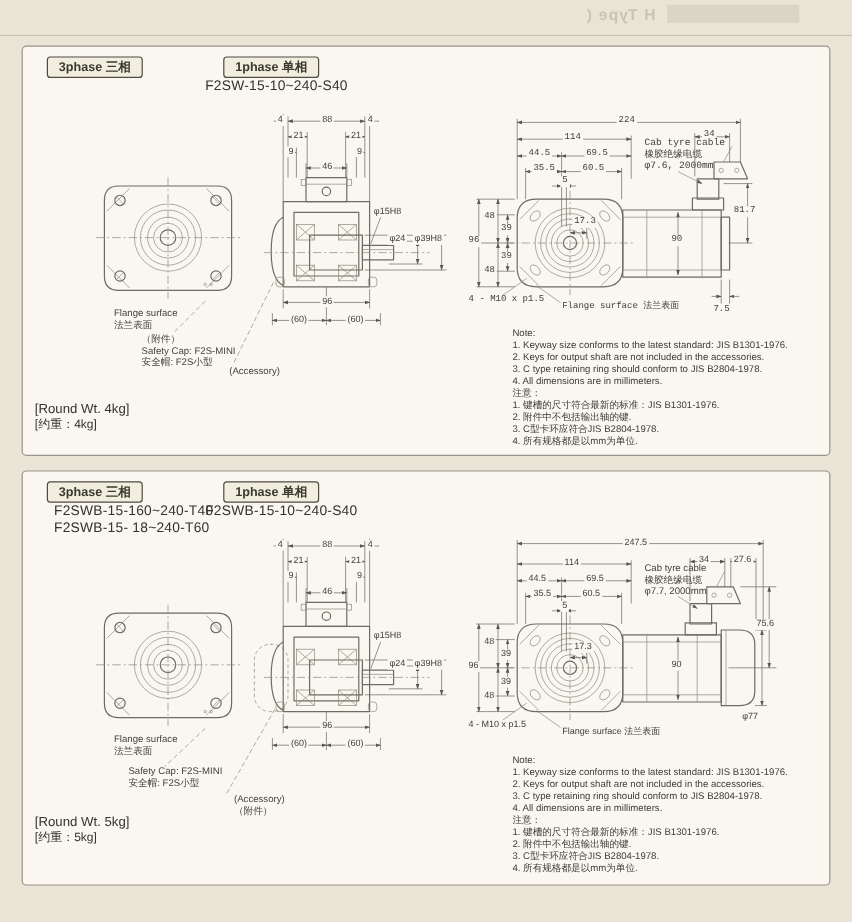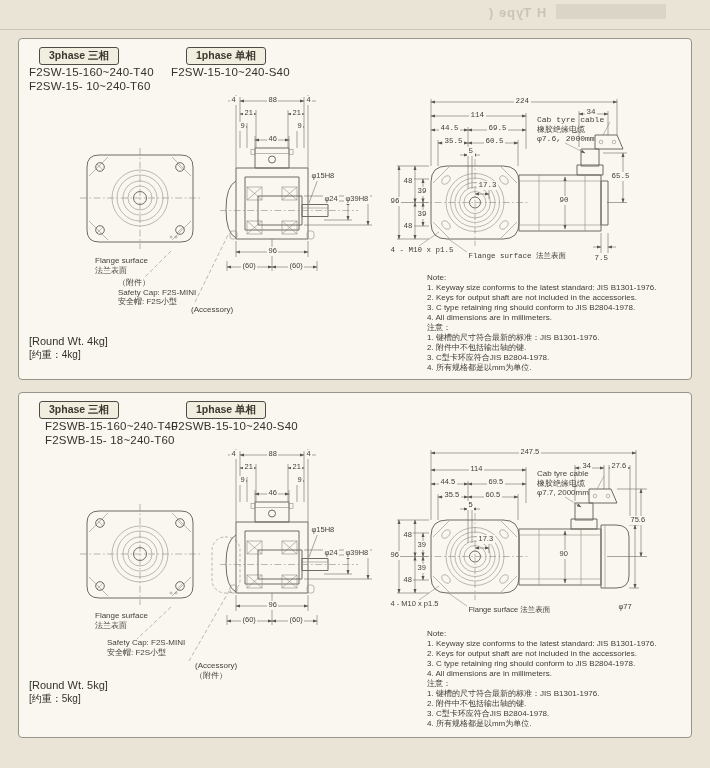--- a/index.html
+++ b/index.html
@@ -41,24 +41,20 @@
 </svg>
 
 <div class="page">
   <div class="topline"></div>
   <div class="ghost">H Type (</div>
   <div class="smudge"></div>
 
   <section class="panel" style="top:38px;height:340px;">
     <div class="badge" style="left:20px;top:8px;">3phase 三相</div>
     <div class="badge" style="left:167px;top:8px;">1phase 单相</div>
-    <div class="models" style="left:10px;top:27px;">
-      <div>F2SW-15-160~240-T40</div>
-      <div>F2SW-15- 10~240-T60</div>
-    </div>
     <div class="models" style="left:152px;top:27px;">F2SW-15-10~240-S40</div>
 
     <div class="box" style="left:64px;top:112px;width:120px;height:100px;">
       <svg width="115" height="98">
         <path class="s" fill="#f2efe5" d="M16,4 H98 Q110,4 110,16 V79 Q110,91 98,91 H16 Q4,91 4,79 V16 Q4,4 16,4 Z"></path>
         <path class="t" d="M6,25 L25,6 M89,6 L108,25 M6,70 L25,89 M89,89 L108,70"></path>
         <g class="s" fill="#faf8f1">
           <circle cx="17" cy="16" r="4.3"></circle>
             <circle cx="97" cy="16" r="4.3"></circle>
           <circle cx="17" cy="79" r="4.3"></circle>
@@ -213,21 +209,21 @@
       <i class="dim" style="left:54px;top:46px;">35.5</i>
       <i class="dim" style="left:95px;top:46px;">60.5</i>
       <i class="dim" style="left:78px;top:56px;">5</i>
       <i class="dim" style="left:13px;top:86px;">48</i>
       <i class="dim" style="left:27px;top:96px;">39</i>
       <i class="dim" style="left:0px;top:106px;">96</i>
       <i class="dim" style="left:27px;top:119px;">39</i>
       <i class="dim" style="left:13px;top:131px;">48</i>
       <i class="dim" style="left:88px;top:90px;">17.3</i>
       <i class="dim" style="left:169px;top:105px;">90</i>
-      <i class="dim" style="left:221px;top:81px;">65.5</i>
+      <i class="dim" style="left:221px;top:81px;">81.7</i>
       <i class="dim" style="left:204px;top:163px;">7.5</i>
       <i class="dim" style="left:0px;top:155px;">4 - M10 x p1.5</i>
       <i class="dim" style="left:78px;top:161px;">Flange surface 法兰表面</i>
       <div class="lbl" style="left:148px;top:24px;">
         <div>Cab tyre cable</div>
         <div>橡胶绝缘电缆</div>
         <div>φ7.6, 2000mm</div>
       </div>
     </div>
 
@@ -422,21 +418,21 @@
       <i class="dim" style="left:95px;top:46px;">60.5</i>
       <i class="dim" style="left:78px;top:56px;">5</i>
       <i class="dim" style="left:13px;top:86px;">48</i>
       <i class="dim" style="left:27px;top:96px;">39</i>
       <i class="dim" style="left:0px;top:106px;">96</i>
       <i class="dim" style="left:27px;top:119px;">39</i>
       <i class="dim" style="left:13px;top:131px;">48</i>
       <i class="dim" style="left:88px;top:90px;">17.3</i>
       <i class="dim" style="left:169px;top:105px;">90</i>
       <i class="dim" style="left:240px;top:71px;">75.6</i>
-      <i class="dim" style="left:228px;top:158px;">φ77</i>
+      <i class="dim" style="left:228px;top:148px;">φ77</i>
       <i class="dim" style="left:0px;top:155px;">4 - M10 x p1.5</i>
       <i class="dim" style="left:78px;top:161px;">Flange surface 法兰表面</i>
       <div class="lbl" style="left:148px;top:24px;">
         <div>Cab tyre cable</div>
         <div>橡胶绝缘电缆</div>
         <div>φ7.7, 2000mm</div>
       </div>
     </div>
 
     <div class="notes" style="left:408px;top:236px;">

